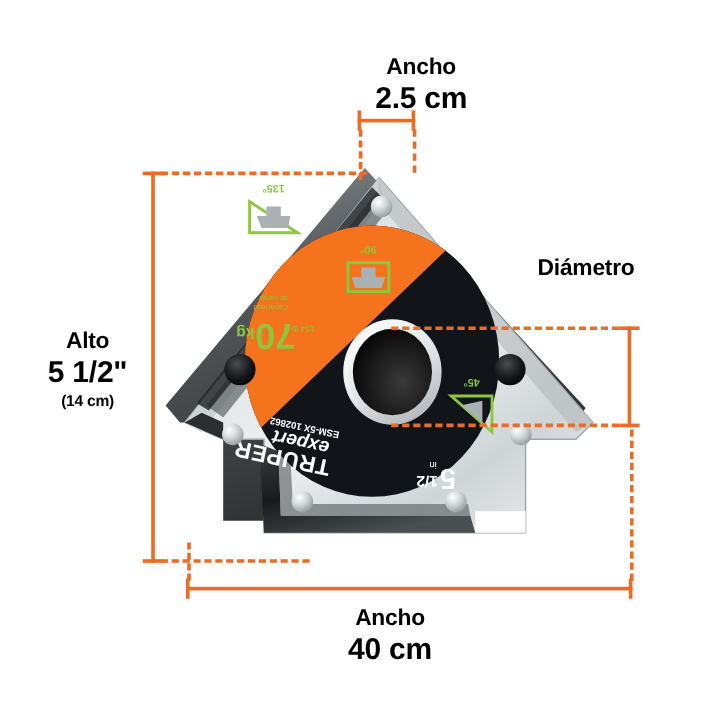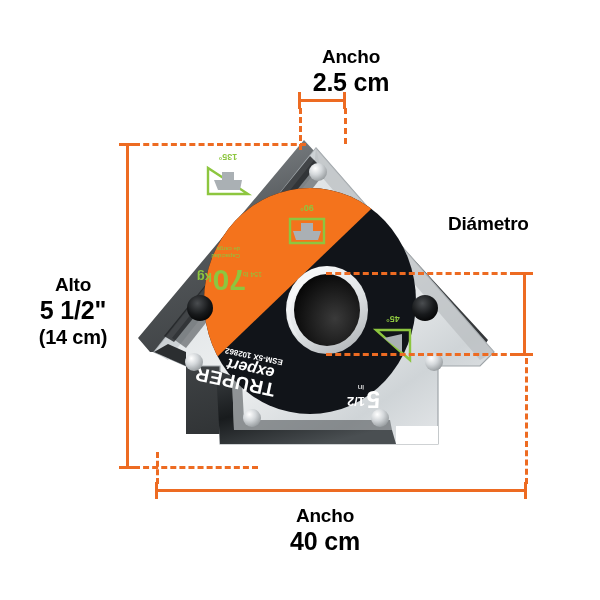--- a/index.html
+++ b/index.html
@@ -23,21 +23,21 @@
     position: absolute;
     color: #000000;
     font-weight: bold;
     text-align: center;
     line-height: 1.18;
     letter-spacing: -0.2px;
     white-space: nowrap;
   }
   .dim-label .l1 { display: block; font-size: 19px; }
   .dim-label .l2 { display: block; font-size: 25px; }
-  .dim-label .l3 { display: block; font-size: 20px; }
+  .dim-label .l3 { display: block; font-size: 13px; }
 
   #label-ancho   { left: 276px; top: 46px;  width: 150px; }
   #label-diam    { left: 448px; top: 213px; width: 150px; text-align: left; }
   #label-alto    { left: 18px;  top: 274px; width: 110px; }
   #label-largo   { left: 235px; top: 505px; width: 180px; }
 
   
   .solid-h, .solid-v, .cap-v, .cap-h {
     position: absolute;
     background: #ED6B22;

